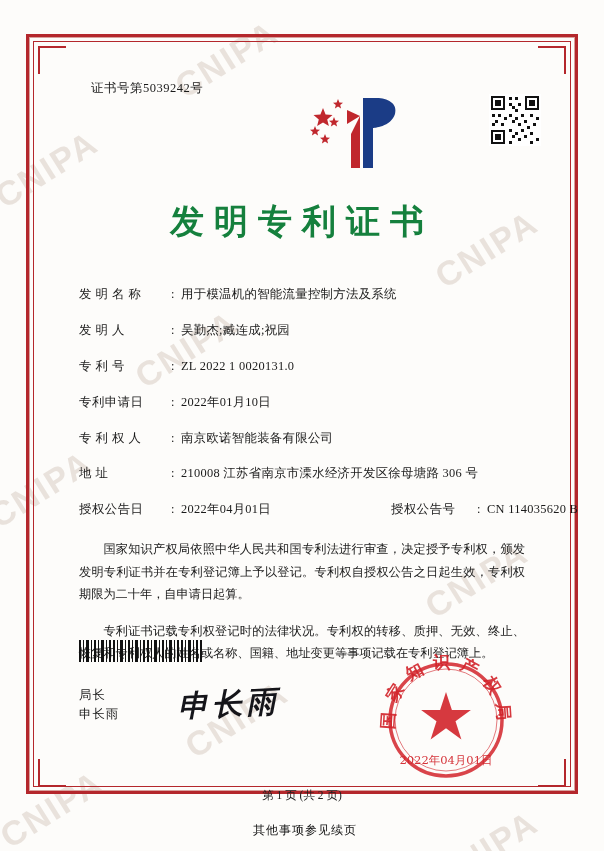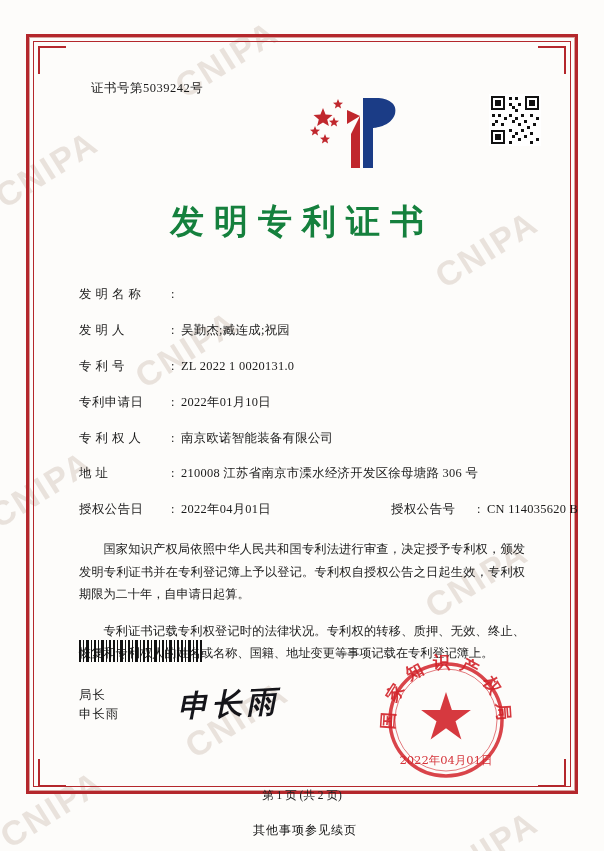--- a/index.html
+++ b/index.html
@@ -314,20 +314,21 @@
       </svg>
     </div>
 
     <h1 class="title">发明专利证书</h1>
 
     <div class="fields">
 
       <div class="field-row">
         <span class="field-label">发 明 名 称</span>
         <span class="field-colon">:</span>
+        <span class="field-value">用于模温机的智能流量控制方法及系统</span>
       </div>
 
       <div class="field-row">
         <span class="field-label">发 明 人</span>
         <span class="field-colon">:</span>
         <span class="field-value">吴勤杰;臧连成;祝园</span>
       </div>
 
       <div class="field-row">
         <span class="field-label">专 利 号</span>

